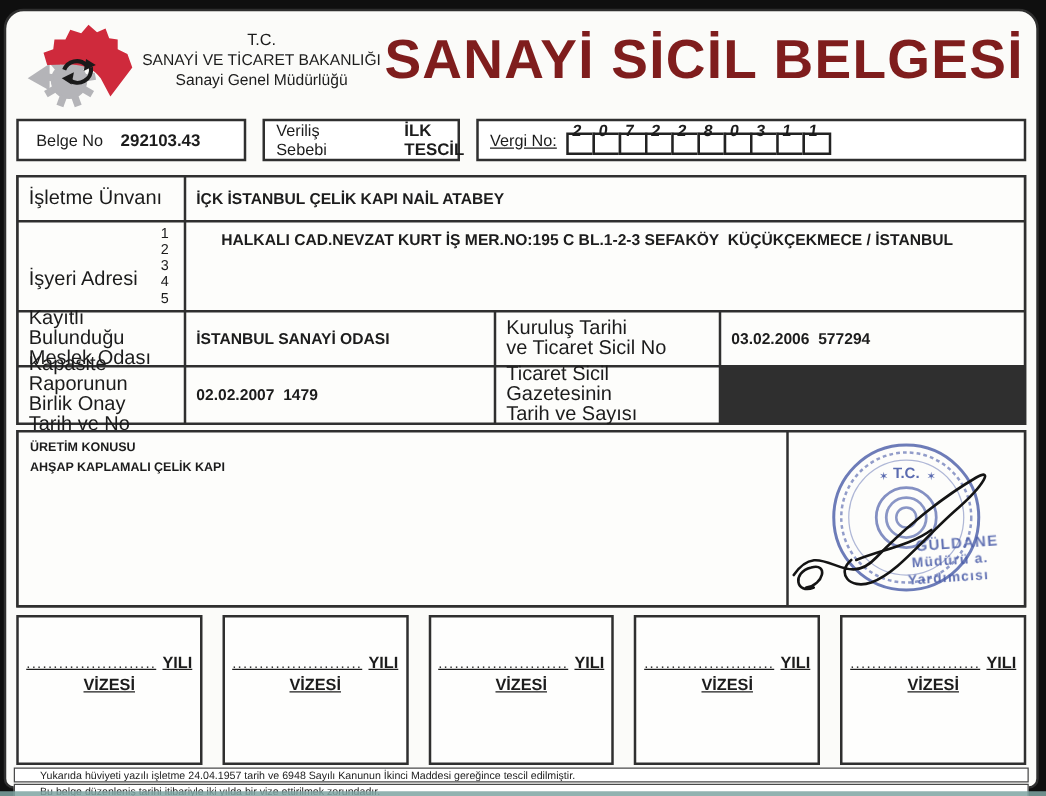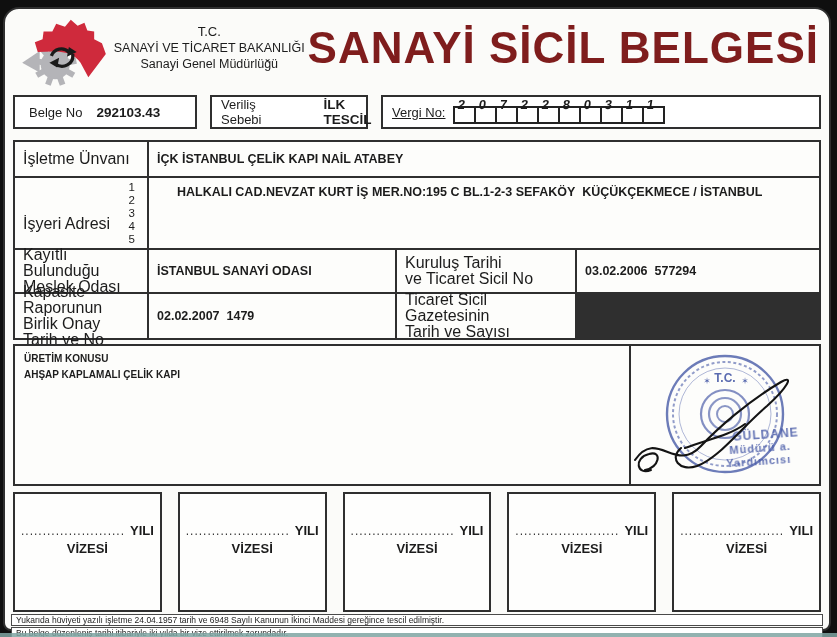--- a/index.html
+++ b/index.html
@@ -60,29 +60,29 @@
     position:absolute;top:335px;left:8px;right:8px;height:142px;
     display:grid;grid-template-columns:1fr 188px;background:#2f2f2f;
     border:2px solid #2f2f2f;gap:2px;box-sizing:border-box;
   }
   .uretim .left{background:#fdfdfb;padding:5px 9px;}
   .uretim .left div{font-size:10px;font-weight:700;line-height:16px;}
   .uretim .right{background:#fdfdfb;position:relative;overflow:hidden;}
   .stamp-svg{position:absolute;left:-6px;top:-2px;}
 
   
-  .vize-row{position:absolute;top:483px;left:8px;right:8px;height:120px;display:flex;gap:16px;}
+  .vize-row{position:absolute;top:483px;left:8px;right:8px;height:120px;display:flex;gap:16px;text-decoration:underline;}
   .vize-box{flex:1;border:2px solid #2f2f2f;background:#fefefd;text-align:center;padding-top:27px;box-sizing:border-box;}
   .vize-box .dots{font-size:12px;letter-spacing:1px;color:#333;}
   .vize-box .vlabel{font-size:13px;font-weight:700;margin-left:5px;}
 
   
   .footer-line{
     position:absolute;left:6px;right:6px;height:12px;border:1px solid #4a4a4a;
-    background:#fff;font-size:8.5px;line-height:11px;padding:0 4px;box-sizing:border-box;
+    background:#fff;font-size:8.5px;line-height:11px;padding:0 20px;box-sizing:border-box;
     overflow:hidden;color:#222;
   }
   .fl1{top:605px;}
   .fl2{top:618px;}
 </style>
 </head>
 <body>
 
 <div class="paper">
 

